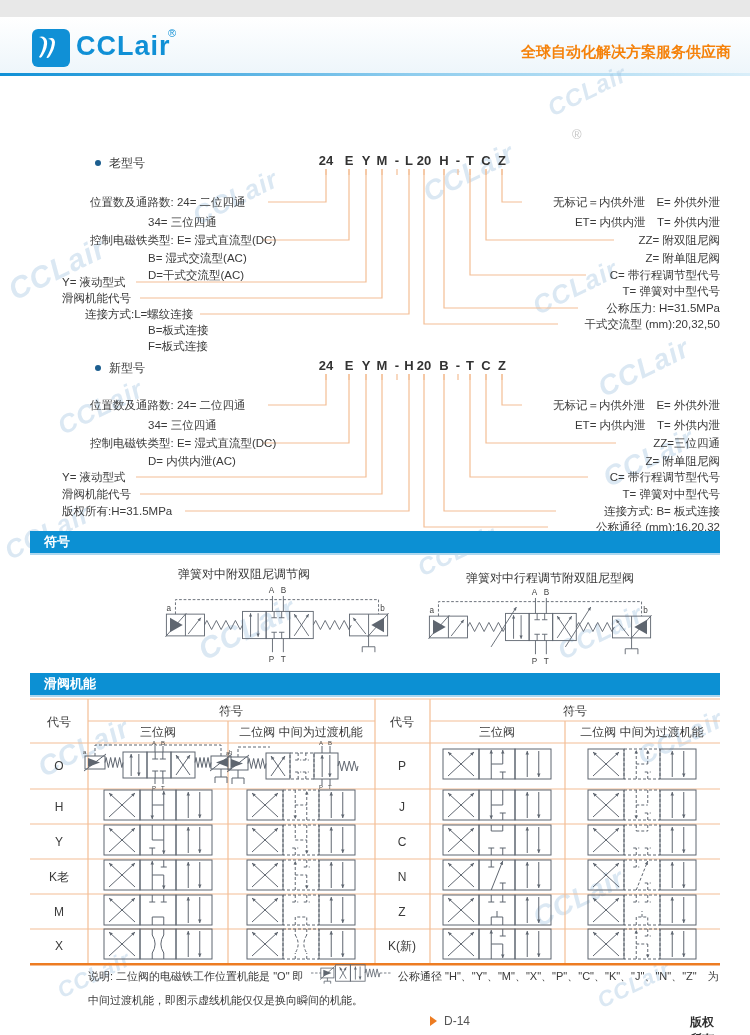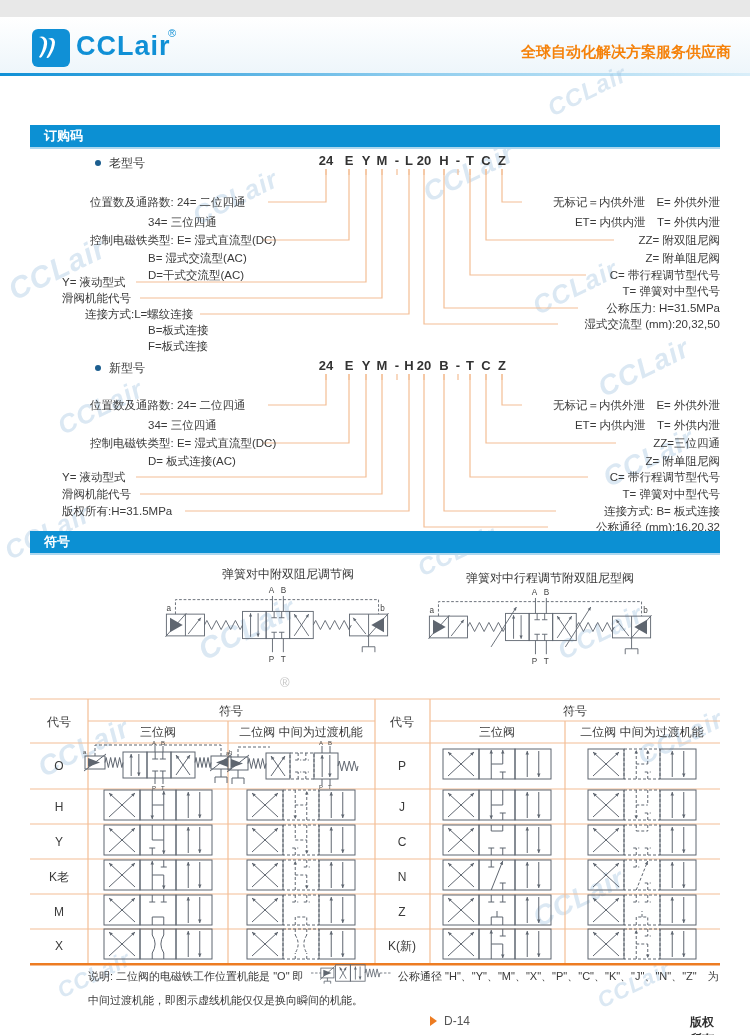--- a/index.html
+++ b/index.html
@@ -55,39 +55,39 @@
         <path d="M4 4 Q10 2 12 8 Q13 14 8 22 Q6 26 4 24 Q8 18 9 10 Q9 5 4 4 Z" fill="#fff"></path>
         <path d="M13 6 Q19 3 20 9 Q20 15 15 23 Q13 26 11.5 24.5 Q16 17 17 10 Q17 6 13 6 Z" fill="#fff"></path>
       </svg>
     </div>
     <div class="logo-txt">CCLair</div>
     <div class="logo-reg">®</div>
     <div class="slogan">全球自动化解决方案服务供应商</div>
   </div>
   <div class="hdr-rule"></div>
 
-  <div class="bar" style="top:108px">
-    <span>订购码</span>
-  </div>
   <div class="bar" style="top:514px">
     <span>符号</span>
+  </div>
+  <div class="bar" style="top:656px">
+    <span>滑阀机能</span>
   </div>
 
   <div class="regfloat" style="left:572px;top:110px">®</div>
   <div class="regfloat" style="left:286px;top:516px">®</div>
   <div class="regfloat" style="left:280px;top:658px">®</div>
 
   <div class="bullet" style="left:95px;top:138px">
     <i></i><span>老型号</span>
   </div>
   <div class="bullet" style="left:95px;top:343px">
     <i></i><span>新型号</span>
   </div>
 
-  <div class="diag-title" style="left:178px;top:549px;width:220px;text-align:center">弹簧对中附双阻尼调节阀</div>
+  <div class="diag-title" style="left:178px;top:549px;width:220px;">弹簧对中附双阻尼调节阀</div>
   <div class="diag-title" style="left:420px;top:553px;width:260px;text-align:center">弹簧对中行程调节附双阻尼型阀</div>
 
   <div class="note" style="left:88px;top:952px">说明: 二位阀的电磁铁工作位置机能是 "O" 即</div>
   <div class="note" style="left:398px;top:952px">公称通径 "H"、"Y"、"M"、"X"、"P"、"C"、"K"、"J"、"N"、"Z"　为</div>
   <div class="note" style="left:88px;top:976px">中间过渡机能，即图示虚线机能仅仅是换向瞬间的机能。</div>
 
   <div class="foot-tri" style="left:430px;top:999px"></div>
   <div class="foot-page" style="left:444px;top:997px">D-14</div>
   <div class="foot-copy" style="left:720px;top:997px">版权所有,侵权必究</div>
 
@@ -125,25 +125,25 @@
     <div class="lab" style="left:85px;top:290px">连接方式:L=螺纹连接</div>
     <div class="lab" style="left:148px;top:306px">B=板式连接</div>
     <div class="lab" style="left:148px;top:322px">F=板式连接</div>
     <div class="lab r" style="left:720px;top:178px">无标记＝内供外泄　E= 外供外泄</div>
     <div class="lab r" style="left:720px;top:198px">ET= 内供内泄　T= 外供内泄</div>
     <div class="lab r" style="left:720px;top:216px">ZZ= 附双阻尼阀</div>
     <div class="lab r" style="left:720px;top:234px">Z= 附单阻尼阀</div>
     <div class="lab r" style="left:720px;top:251px">C= 带行程调节型代号</div>
     <div class="lab r" style="left:720px;top:267px">T= 弹簧对中型代号</div>
     <div class="lab r" style="left:720px;top:284px">公称压力: H=31.5MPa</div>
-    <div class="lab r" style="left:720px;top:300px">湿式交流型 (mm):20,32,50</div>
+    <div class="lab r" style="left:720px;top:300px">干式交流型 (mm):20,32,50</div>
     <div class="lab" style="left:90px;top:381px">位置数及通路数: 24= 二位四通</div>
     <div class="lab" style="left:148px;top:401px">34= 三位四通</div>
     <div class="lab" style="left:90px;top:419px">控制电磁铁类型: E= 湿式直流型(DC)</div>
-    <div class="lab" style="left:148px;top:437px">D= 板式连接(AC)</div>
+    <div class="lab" style="left:148px;top:437px">D= 内供内泄(AC)</div>
     <div class="lab" style="left:62px;top:453px">Y= 液动型式</div>
     <div class="lab" style="left:62px;top:470px">滑阀机能代号</div>
     <div class="lab" style="left:62px;top:487px">版权所有:H=31.5MPa</div>
     <div class="lab r" style="left:720px;top:381px">无标记＝内供外泄　E= 外供外泄</div>
     <div class="lab r" style="left:720px;top:401px">ET= 内供内泄　T= 外供内泄</div>
     <div class="lab r" style="left:720px;top:419px">ZZ=三位四通</div>
     <div class="lab r" style="left:720px;top:437px">Z= 附单阻尼阀</div>
     <div class="lab r" style="left:720px;top:453px">C= 带行程调节型代号</div>
     <div class="lab r" style="left:720px;top:470px">T= 弹簧对中型代号</div>
     <div class="lab r" style="left:720px;top:487px">连接方式: B= 板式连接</div>

